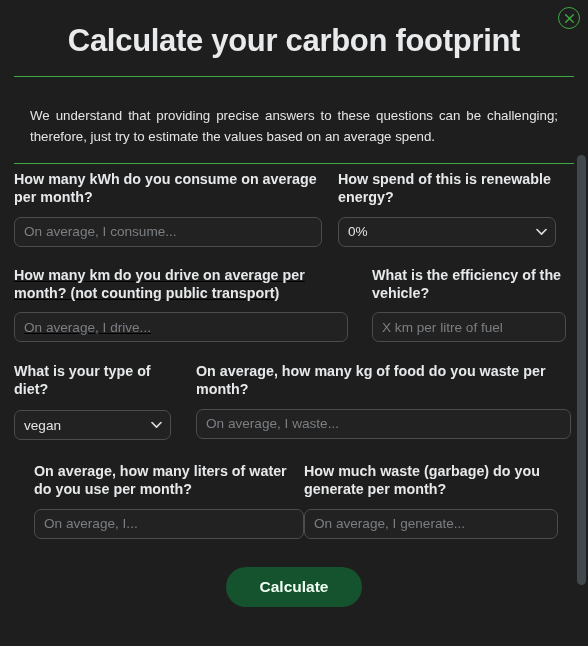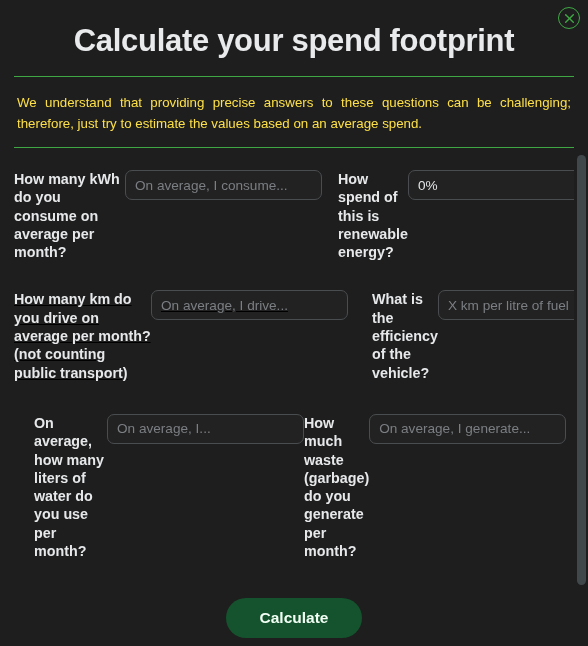--- a/index.html
+++ b/index.html
@@ -57,25 +57,25 @@
 
   .divider {
     height: 0;
     border: 0;
     border-top: 1.5px solid #3fa845;
     margin: 17px 14px 0 14px;
   }
   .divider.second { margin-top: 13px; }
 
   .intro {
-    margin: 3px;
+    margin: 16px;
     padding: 13px 14px 0 14px;
     font-size: 13.3px;
     line-height: 1.55;
-    color: #fde047;
+    color: #e5e5e5;
     text-align: justify;
     text-justify: inter-word;
   }
 
   
   .scroll-area {
     position: absolute;
     top: 156px;
     left: 0;
     right: 0;
@@ -83,21 +83,21 @@
     overflow: hidden;
     padding: 0;
   }
 
   .form-row {
     display: flex;
     padding: 0 14px;
     align-items: flex-start;
   }
 
-  .field { display: flex; flex-direction: row; }
+  .field { display: flex; flex-direction: column; }
 
   .field-label {
     font-size: 14.3px;
     font-weight: 700;
     color: #e6e8ea;
     line-height: 1.28;
     margin-bottom: 10px;
   }
 
   .control {
@@ -194,21 +194,21 @@
 
 <div class="modal">
 
   <button class="close-btn" aria-label="close">
     <svg width="11" height="11" viewBox="0 0 11 11">
       <line x1="1.7" y1="1.7" x2="9.3" y2="9.3" stroke="#3fa845" stroke-width="1.4" stroke-linecap="round"></line>
       <line x1="9.3" y1="1.7" x2="1.7" y2="9.3" stroke="#3fa845" stroke-width="1.4" stroke-linecap="round"></line>
     </svg>
   </button>
 
-  <h1 class="title">Calculate your spend footprint</h1>
+  <h1 class="title">Calculate your carbon footprint</h1>
 
   <hr class="divider">
 
   <p class="intro">We understand that providing precise answers to these questions can be challenging; therefore, just try to estimate the values based on an average spend.</p>
 
   <hr class="divider second">
 
   <div class="scroll-area">
 
     <div class="form-row row1">
@@ -233,20 +233,37 @@
       <div class="field f-left">
         <label class="field-label">How many km do you drive on average per month? (not counting public transport)</label>
         <input class="control" type="text" placeholder="On average, I drive..." style="">
       </div>
       <div class="field f-right">
         <label class="field-label">What is the efficiency of the vehicle?</label>
         <input class="control" type="text" placeholder="X km per litre of fuel" style="">
       </div>
     </div>
 
+    <div class="form-row row3">
+      <div class="field f-left">
+        <label class="field-label">What is your type of diet?</label>
+        <div class="select-wrap">
+          <select class="control" style="width:157px">
+            <option>vegan</option>
+          </select>
+          <svg class="chev" width="11" height="7" viewBox="0 0 11 7">
+            <path d="M1 1 L5.5 5.6 L10 1" fill="none" stroke="#d6d9db" stroke-width="1.7" stroke-linecap="round" stroke-linejoin="round"></path>
+          </svg>
+        </div>
+      </div>
+      <div class="field f-right">
+        <label class="field-label">On average, how many kg of food do you waste per month?</label>
+        <input class="control" type="text" placeholder="On average, I waste..." style="">
+      </div>
+    </div>
 
     <div class="form-row row4">
       <div class="field f-right">
         <label class="field-label">On average, how many liters of water do you use per month?</label>
         <input class="control" type="text" placeholder="On average, I..." style="">
       </div>
       <div class="field f-left">
         <label class="field-label">How much waste (garbage) do you generate per month?</label>
         <input class="control" type="text" placeholder="On average, I generate..." style="">
       </div>

